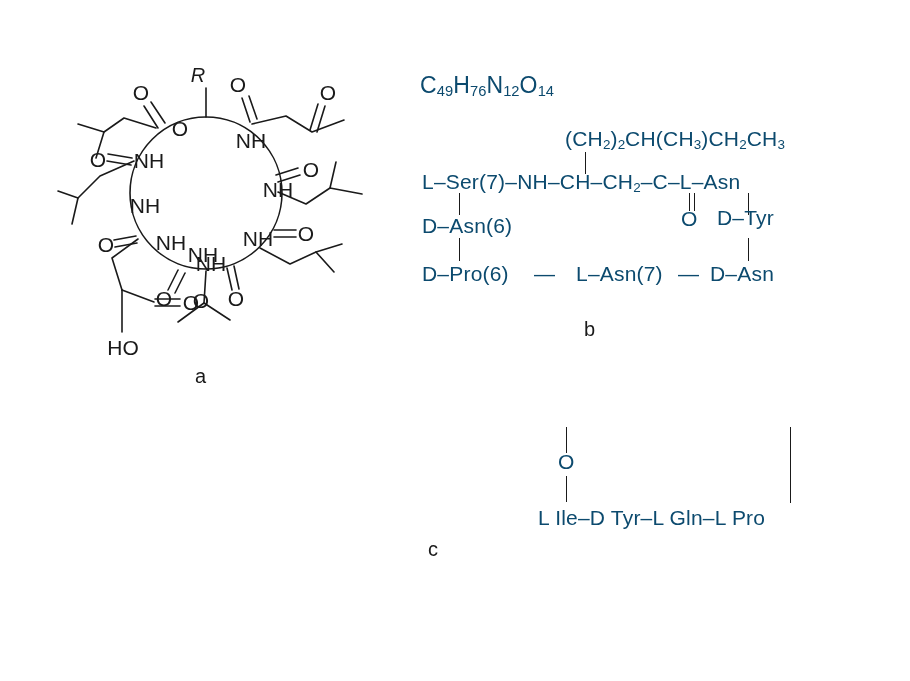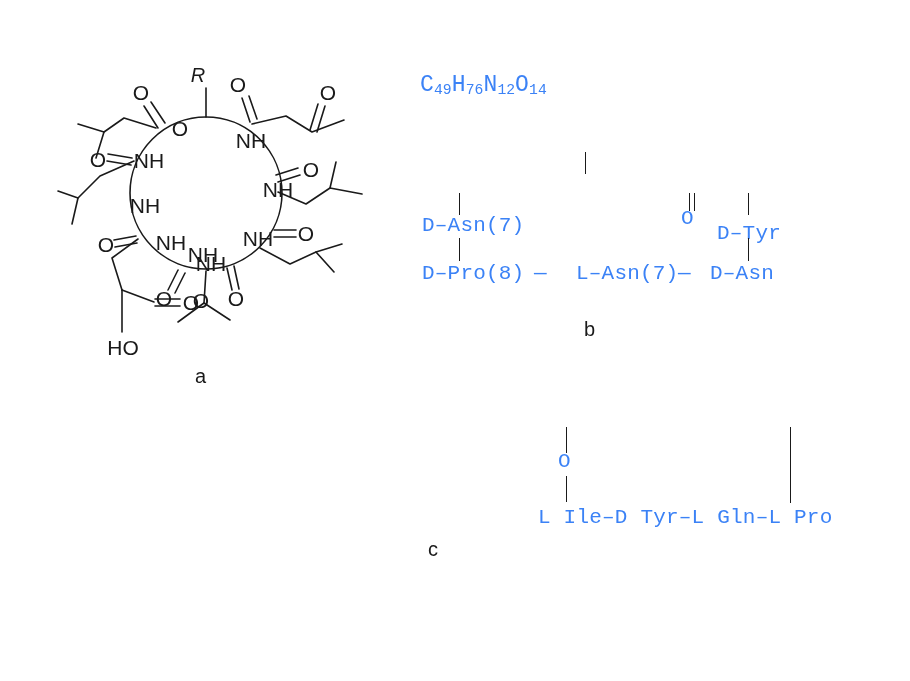--- a/index.html
+++ b/index.html
@@ -13,23 +13,23 @@
     height: 681px;
     background: #ffffff;
     font-family: "Liberation Sans", sans-serif;
     color: #1a1a1a;
     overflow: hidden;
   }
   .abs { position: absolute; }
 
   
   .chem {
-    font-family: Liberation Mono, monospace;
+    font-family: Liberation Sans, sans-serif;
     font-size: 21px;
-    color: #3b82f6;
+    color: #0c4a6e;
     white-space: nowrap;
     letter-spacing: 0.2px;
   }
   .chem sub {
     font-size: 0.64em;
     vertical-align: -0.22em;
     letter-spacing: 0;
   }
   .chem .ital { font-style: italic; }
 
@@ -159,40 +159,46 @@
       <line class="bond" x1="288" y1="194" x2="314" y2="186"></line>
     </svg>
   </div>
 
   <div class="abs panel-label" style="left:195px; top:365px;">a</div>
 
   <div class="abs chem formula" style="left:420px; top:72px;">
     <span>C</span><sub>49</sub><span>H</span><sub>76</sub><span>N</span><sub>12</sub><span>O</span><sub>14</sub>
   </div>
 
+  <div class="abs chem" style="left:565px; top:127px;">
+    <span>(CH</span><sub>2</sub><span>)</span><sub>2</sub><span>CH(CH</span><sub>3</sub><span>)CH</span><sub>2</sub><span>CH</span><sub>3</sub>
+  </div>
 
   <div class="vline abs" style="left:585px; top:152px; height:22px;"></div>
 
+  <div class="abs chem" style="left:422px; top:170px;">
+    <span>L–Ser(7)</span><span>–</span><span>NH</span><span>–</span><span>CH</span><span>–</span><span>CH</span><sub>2</sub><span>–</span><span>C</span><span>–</span><span>L–Asn</span>
+  </div>
 
   <div class="vline abs" style="left:689px; top:193px; height:18px;"></div>
   <div class="vline abs" style="left:694px; top:193px; height:18px;"></div>
   <div class="abs chem" style="left:681px; top:207px;">O</div>
 
   <div class="vline abs" style="left:459px; top:193px; height:22px;"></div>
 
   <div class="vline abs" style="left:748px; top:193px; height:22px;"></div>
 
-  <div class="abs chem" style="left:422px; top:214px;">D–Asn(7)</div>
-  <div class="abs chem" style="left:717px; top:222px;">D–Tyr</div>
+  <div class="abs chem" style="left:422px; top:214px;">D–Asn(6)</div>
+  <div class="abs chem" style="left:717px; top:206px;">D–Tyr</div>
 
   <div class="vline abs" style="left:459px; top:238px; height:23px;"></div>
 
   <div class="vline abs" style="left:748px; top:238px; height:23px;"></div>
 
-  <div class="abs chem" style="left:422px; top:262px;">D–Pro(8)</div>
+  <div class="abs chem" style="left:422px; top:262px;">D–Pro(6)</div>
   <div class="abs chem" style="left:534px; top:262px;">—</div>
   <div class="abs chem" style="left:576px; top:262px;">L–Asn(7)</div>
   <div class="abs chem" style="left:678px; top:262px;">—</div>
   <div class="abs chem" style="left:710px; top:262px;">D–Asn</div>
 
   <div class="abs panel-label" style="left:584px; top:318px;">b</div>
 
 
   <div class="vline abs" style="left:566px; top:427px; height:26px;"></div>
   <div class="abs chem" style="left:558px; top:450px;">O</div>

